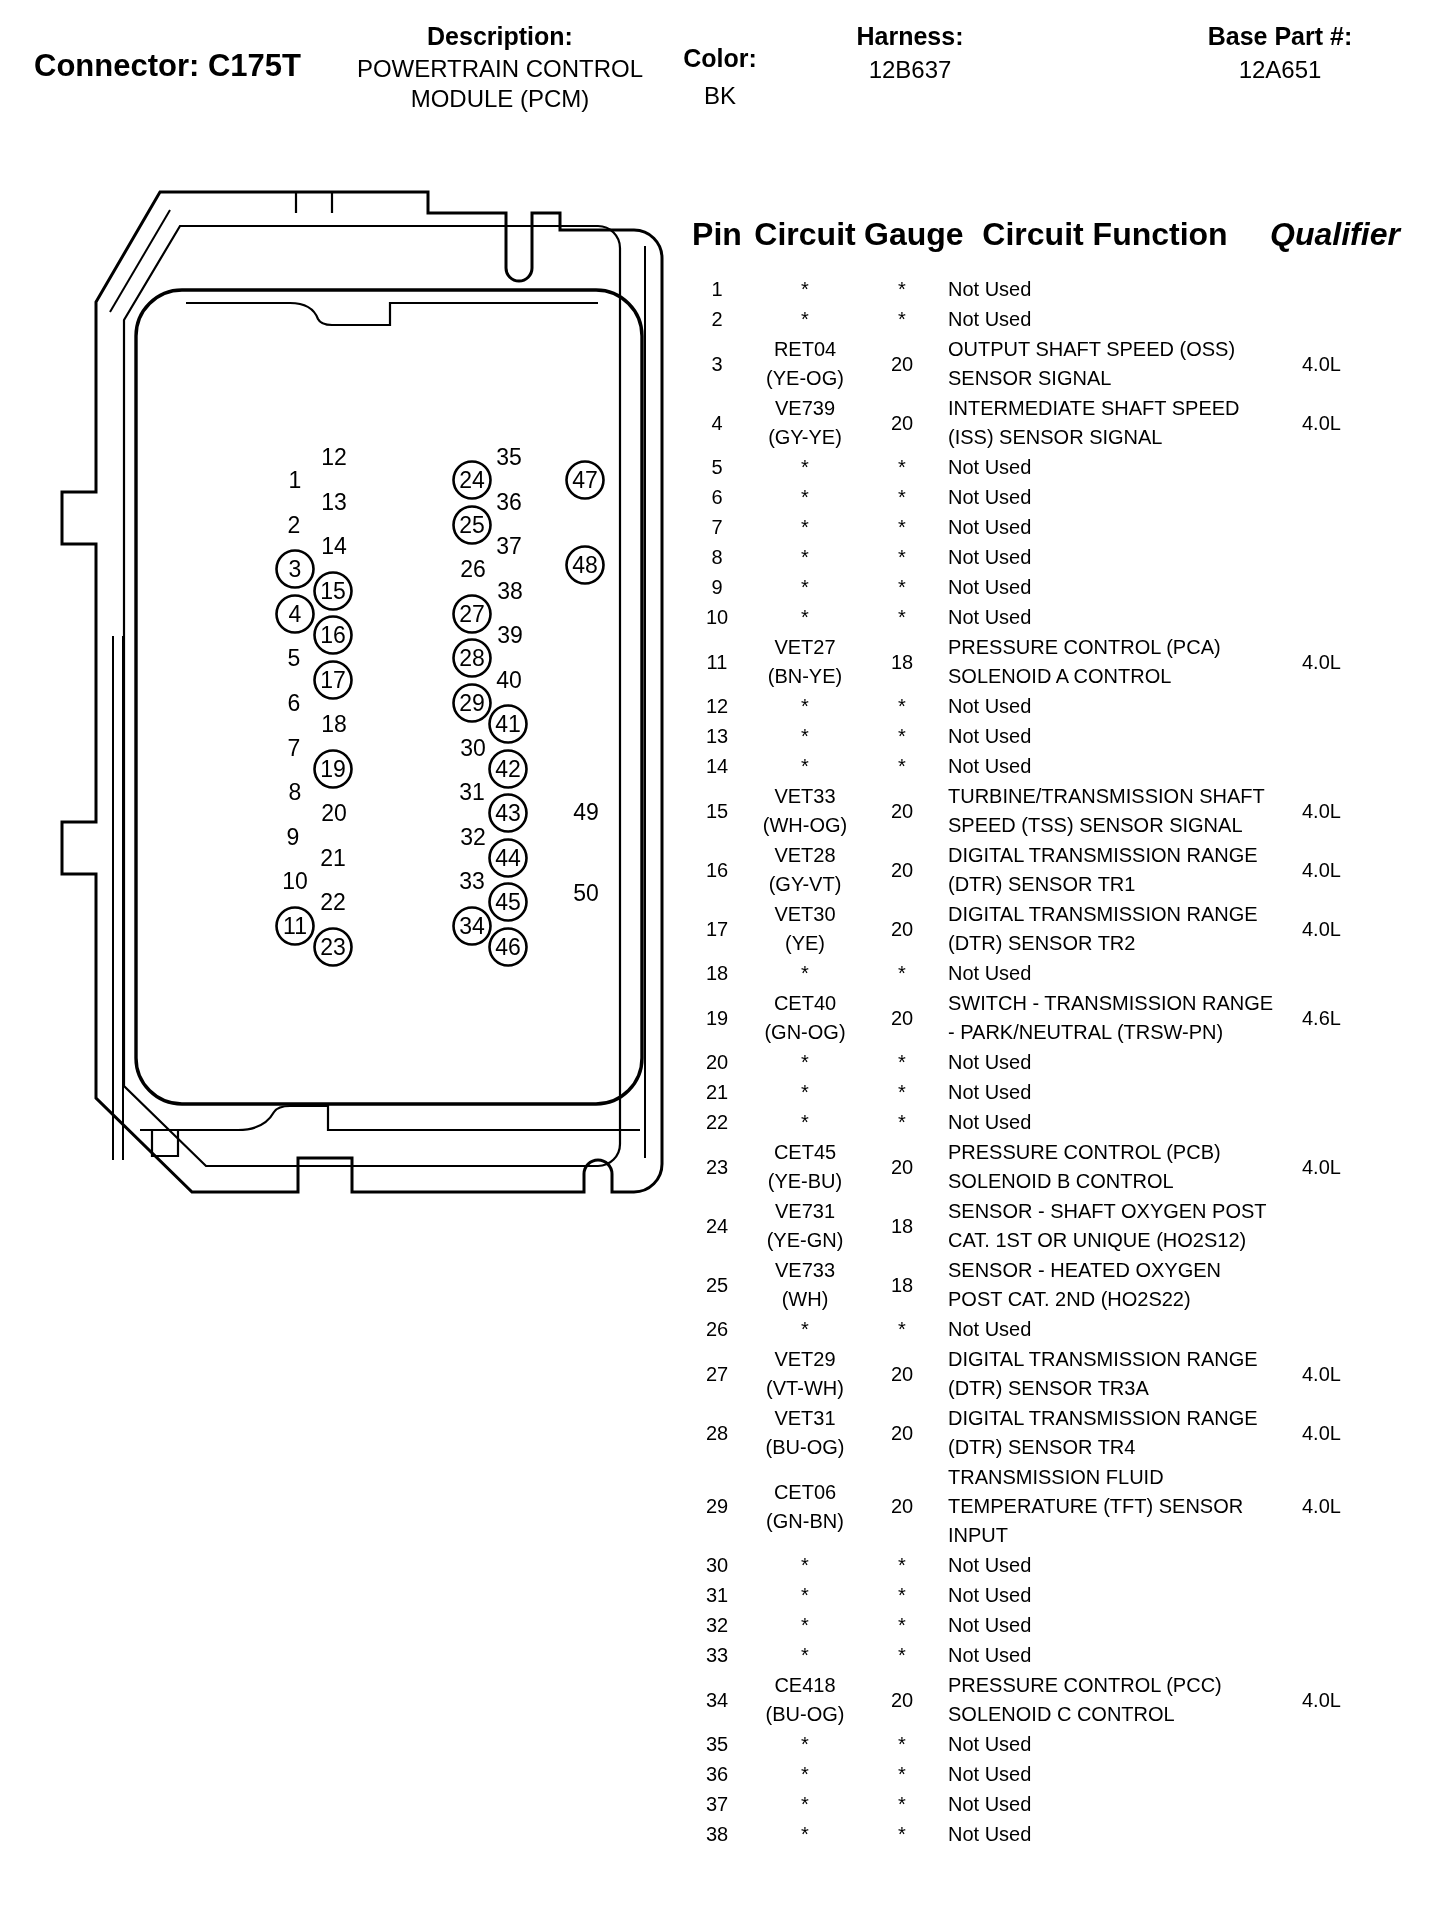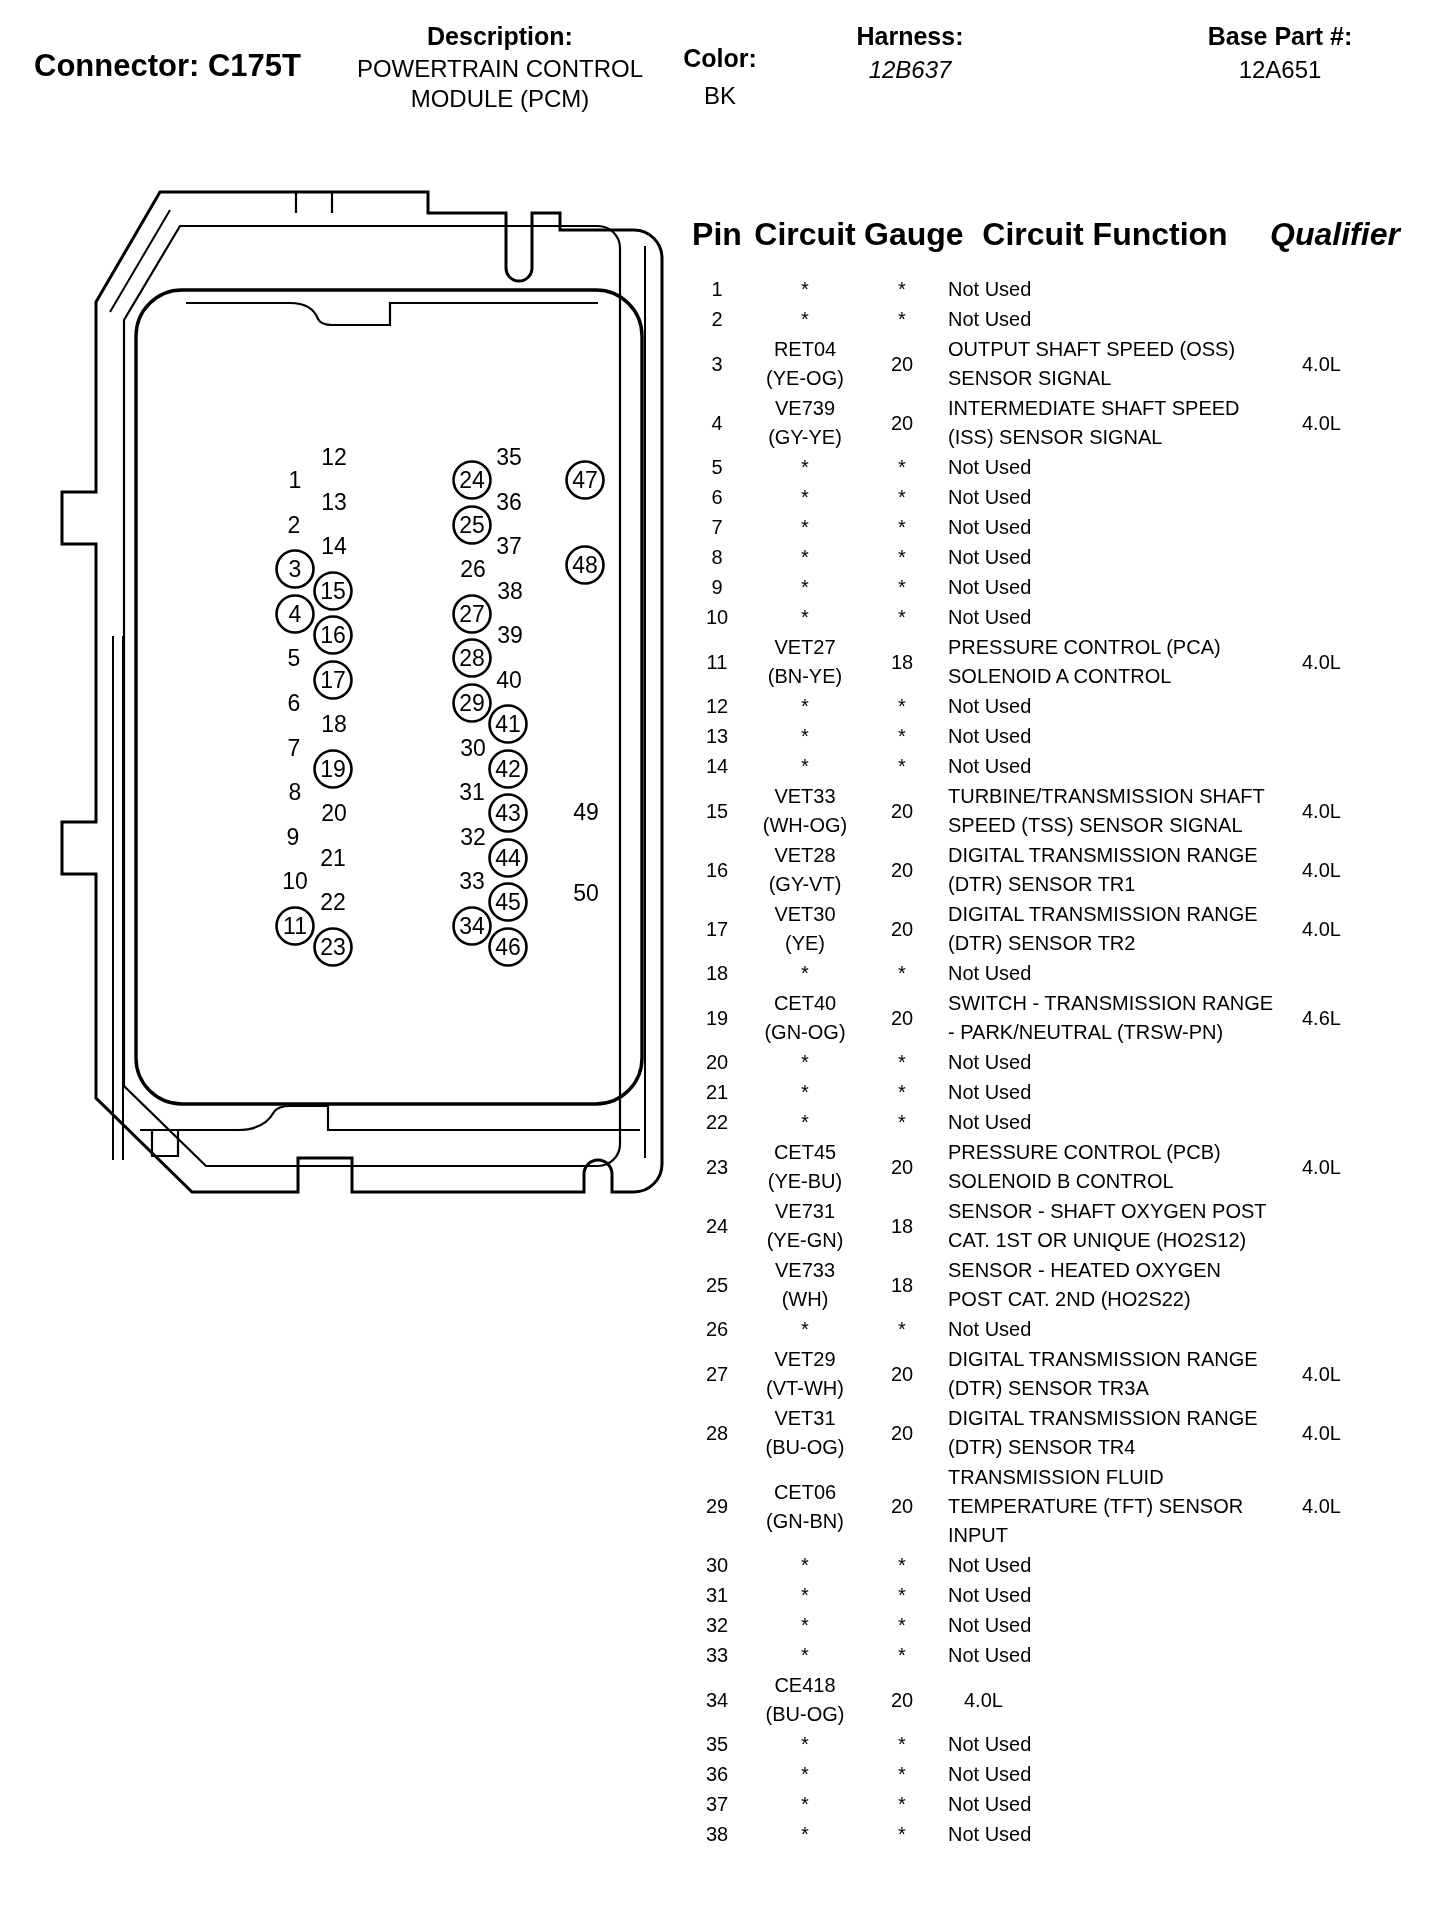--- a/index.html
+++ b/index.html
@@ -33,21 +33,21 @@
 
   <div class="abs connector-title" style="left:28px;top:48px;width:370px;">Connector: C175T</div>
 
   <div class="abs hdr-label" style="left:380px;top:22px;width:240px;">Description:</div>
   <div class="abs hdr-value" style="left:355px;top:54px;width:290px;line-height:30px;">POWERTRAIN CONTROL MODULE (PCM)</div>
 
   <div class="abs hdr-label" style="left:660px;top:44px;width:120px;">Color:</div>
   <div class="abs hdr-value" style="left:660px;top:82px;width:120px;">BK</div>
 
   <div class="abs hdr-label" style="left:830px;top:22px;width:160px;">Harness:</div>
-  <div class="abs hdr-value" style="left:830px;top:56px;width:160px;font-style:italic;">12B637</div>
+  <div class="abs hdr-value" style="left:830px;top:56px;width:160px;">12B637</div>
 
   <div class="abs hdr-label" style="left:1170px;top:22px;width:220px;">Base Part #:</div>
   <div class="abs hdr-value" style="left:1170px;top:56px;width:220px;">12A651</div>
 
   <svg class="abs" style="left:0;top:0;" width="700" height="1230" viewBox="0 0 700 1230">
     <g fill="none" stroke="#000" stroke-width="3">
 
       <path d="
         M 96,302 L 160,192 H 428 V 213 H 506 V 268
         A 13 13 0 0 0 532,268 V 213 H 560 V 230 H 634
@@ -402,20 +402,21 @@
           <div class="cell c-circuit">*</div>
           <div class="cell c-gauge">*</div>
           <div class="cell c-func">Not Used</div>
           <div class="cell c-qual"></div>
         </div>
         <div class="trow">
           <div class="cell c-pin">34</div>
           <div class="cell c-circuit">CE418
 (BU-OG)</div>
           <div class="cell c-gauge">20</div>
+          <div class="cell c-func">PRESSURE CONTROL (PCC) SOLENOID C CONTROL</div>
           <div class="cell c-qual">4.0L</div>
         </div>
         <div class="trow">
           <div class="cell c-pin">35</div>
           <div class="cell c-circuit">*</div>
           <div class="cell c-gauge">*</div>
           <div class="cell c-func">Not Used</div>
           <div class="cell c-qual"></div>
         </div>
         <div class="trow">

